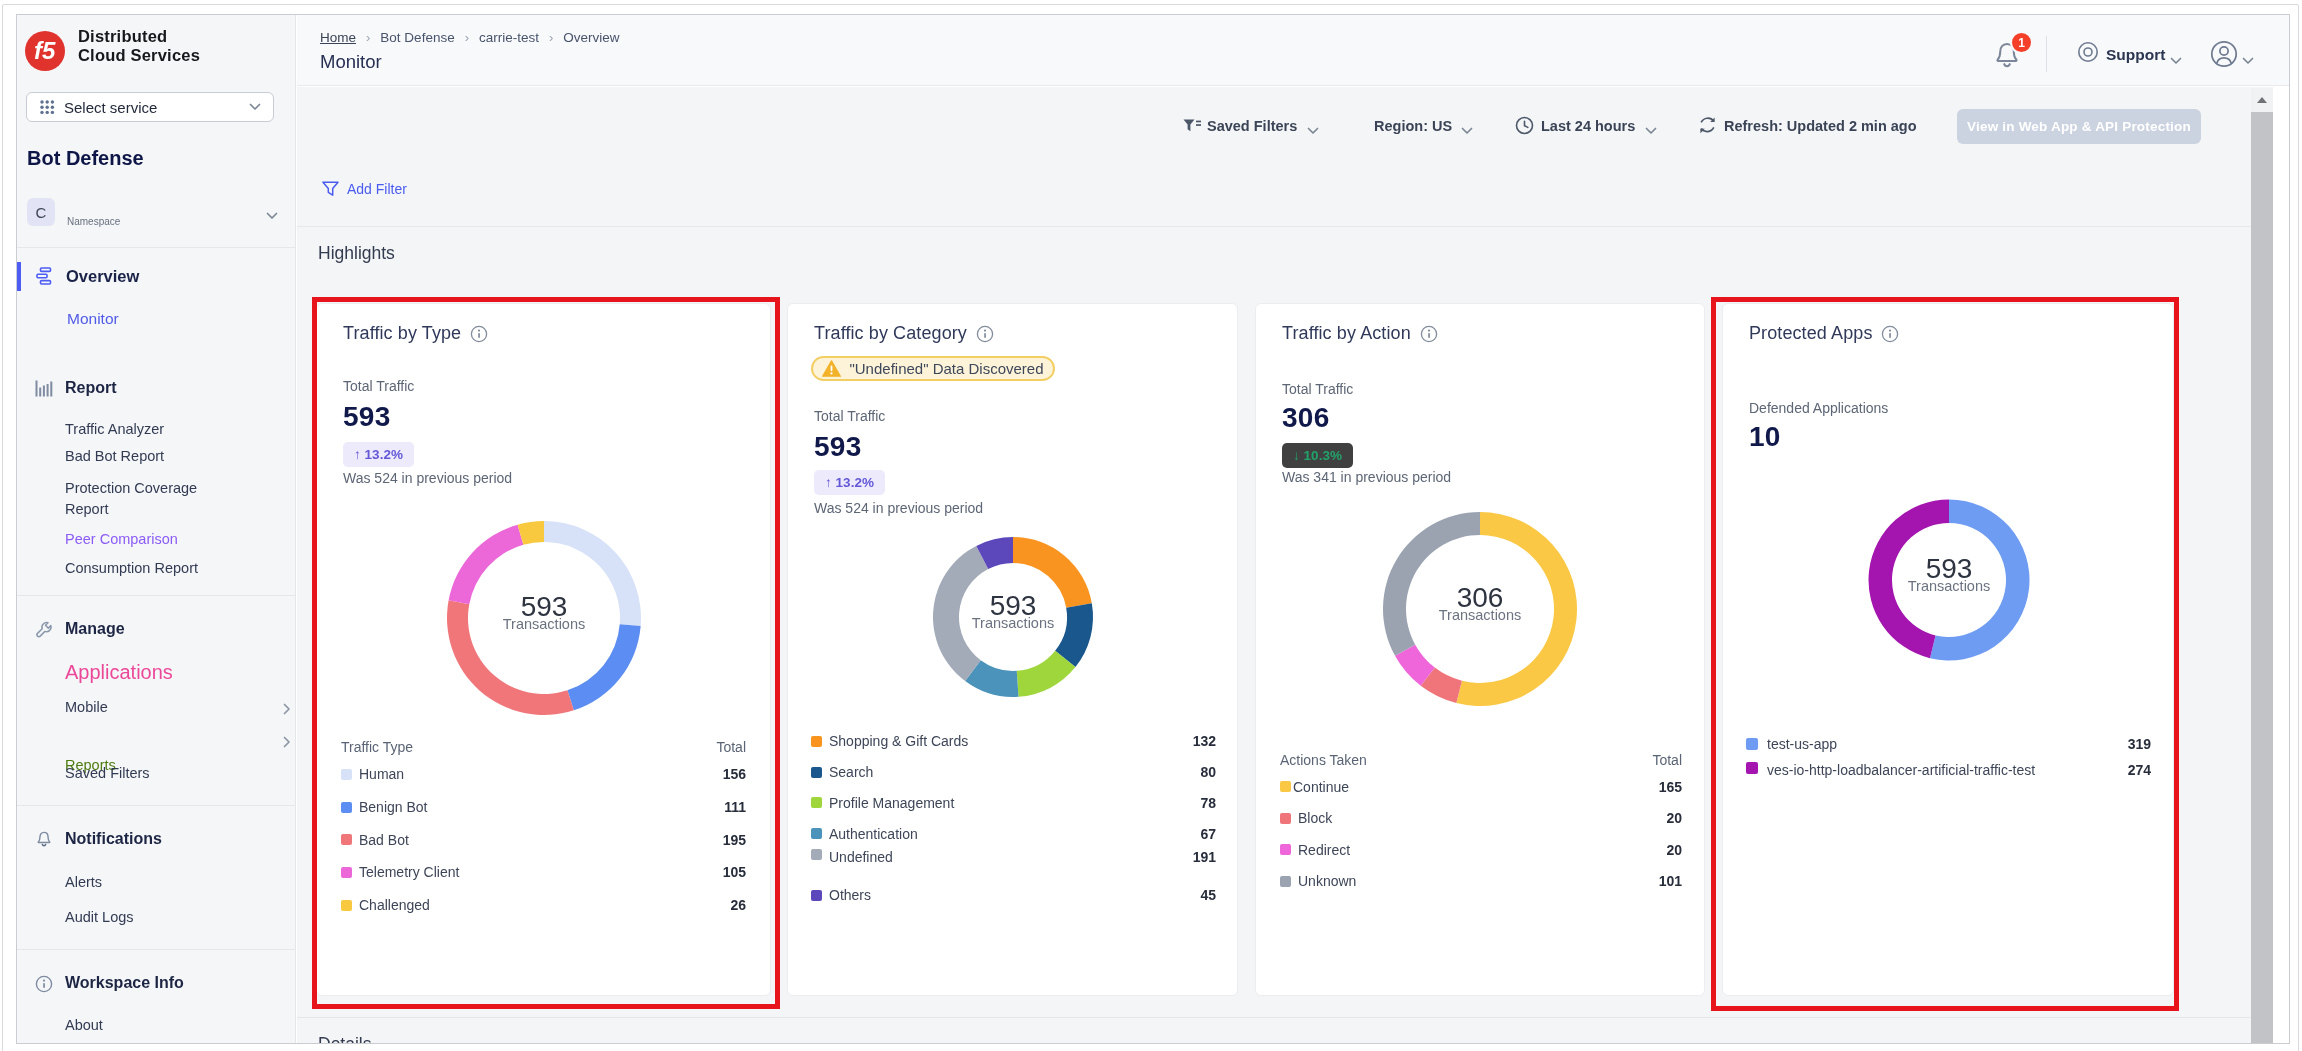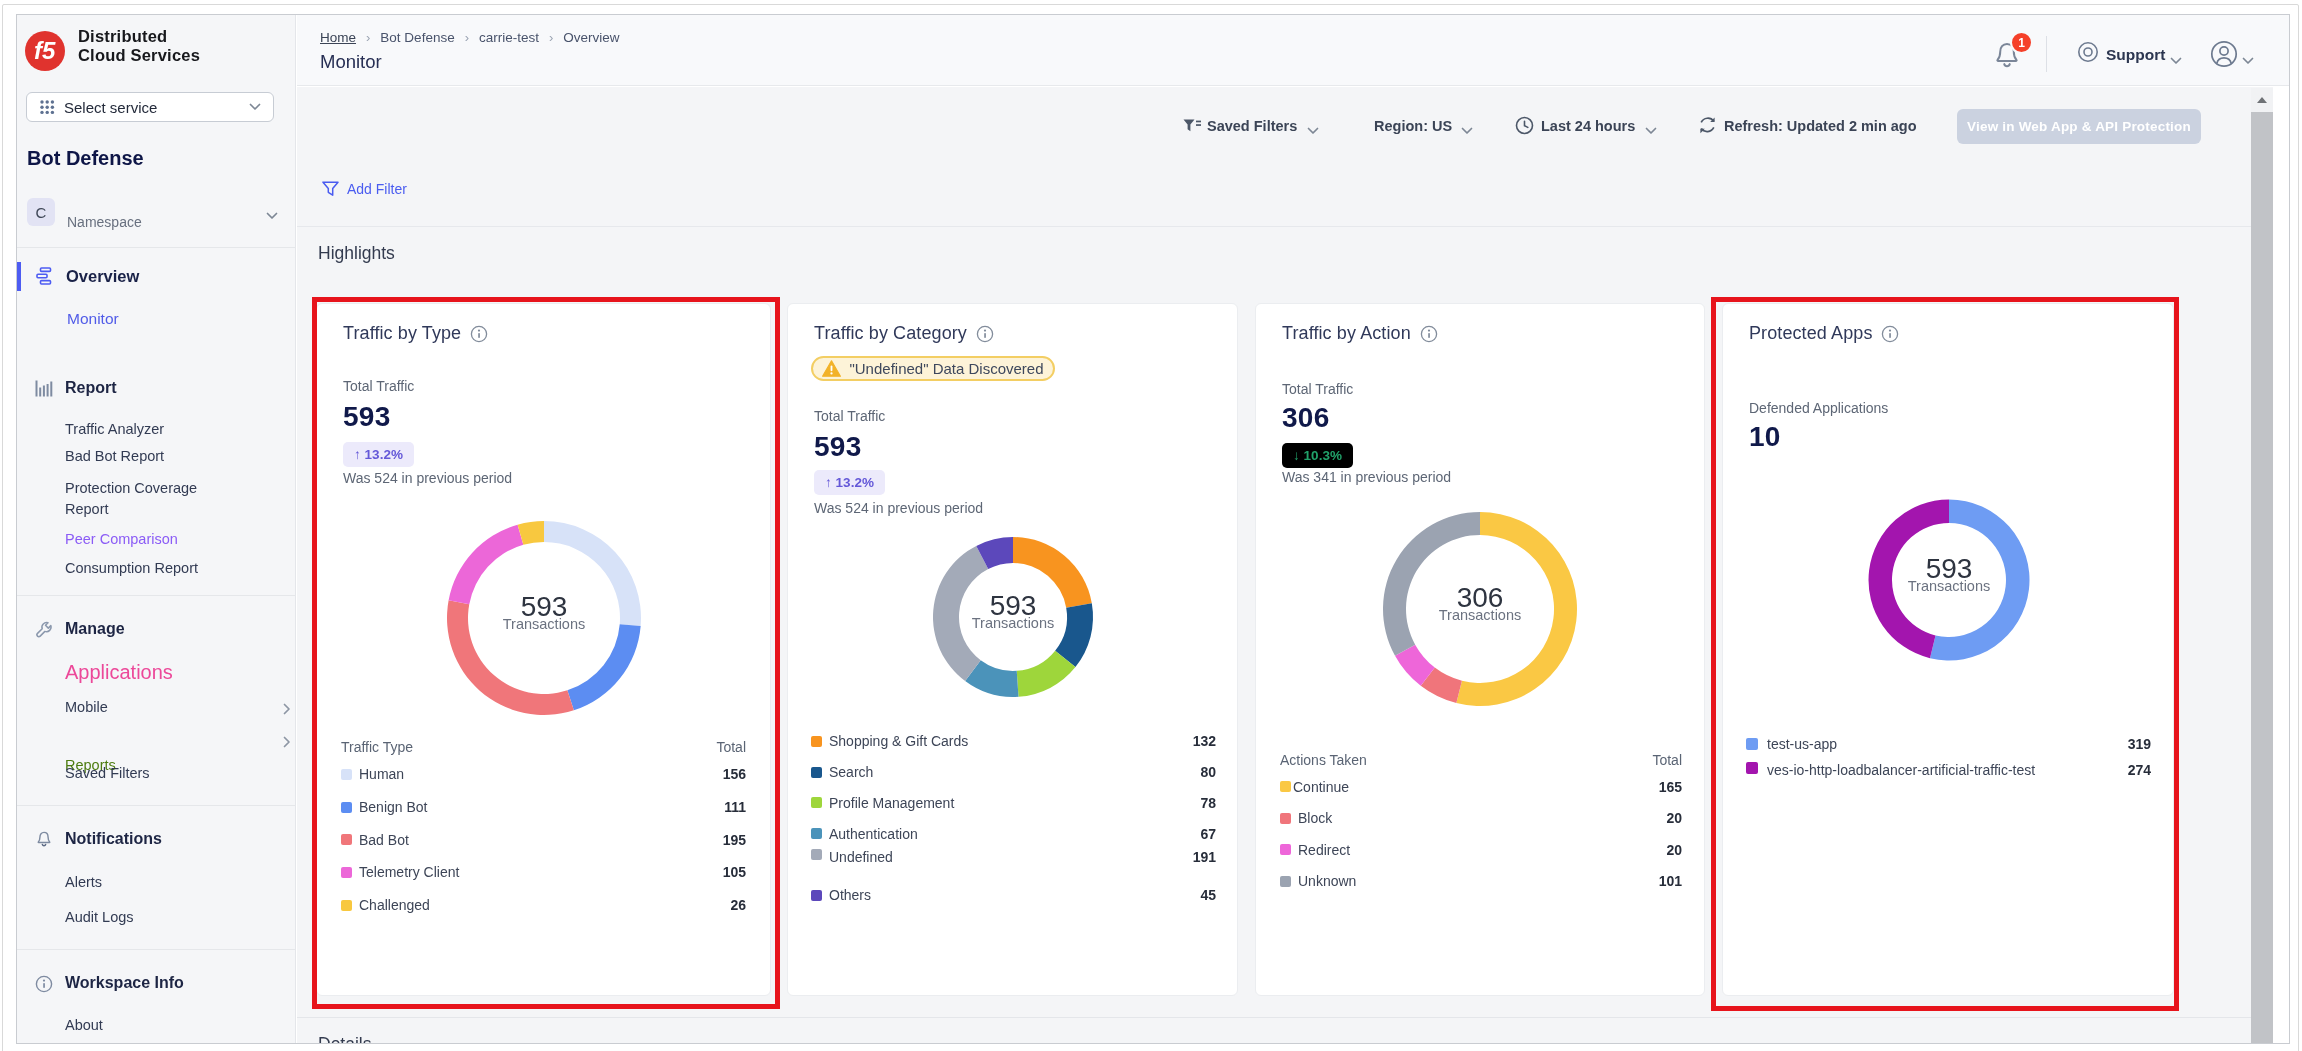--- a/index.html
+++ b/index.html
@@ -37,21 +37,21 @@
     </span>
     <span style="margin-left:9px;font-size:15px;color:#232a3a;">Select service</span>
     <span style="margin-left:auto;margin-right:12px;display:flex;">
       <svg width="12" height="8" viewBox="0 0 12 8">
         <path d="M1.5 1.5 L6 6 L10.5 1.5" fill="none" stroke="#7d8795" stroke-width="1.7" stroke-linecap="round" stroke-linejoin="round"></path>
       </svg>
     </span>
   </div>
 <div class="a" style="left:27px;top:147px;font-size:20px;font-weight:bold;color:#0e1647;">Bot Defense</div>
 <div class="a" style="left:27px;top:198px;width:28px;height:28px;background:#e2e3f4;border-radius:6px;display:flex;align-items:center;justify-content:center;font-size:15px;color:#3f4757;">C</div>
-<div class="a" style="left:67px;top:213px;font-size:14px;font-weight:400;color:#68707f;line-height:18px;">Namespace</div>
+<div class="a" style="left:67px;top:213px;font-size:10px;font-weight:400;color:#68707f;line-height:18px;">Namespace</div>
 <div class="a" style="left:266px;top:206px;"><svg width="12" height="8" viewBox="0 0 12 8">
       <path d="M1.5 1.5 L6 6 L10.5 1.5" fill="none" stroke="#7d8795" stroke-width="1.7" stroke-linecap="round" stroke-linejoin="round"></path>
     </svg></div>
 <div class="a" style="left:17px;top:247px;width:279px;height:1px;background:#e5e7ea"></div>
 <div class="a" style="left:17px;top:262px;width:4px;height:29px;background:#4d5cf2"></div>
 <div class="a" style="left:36px;top:267px;"><svg width="19" height="18" viewBox="0 0 19 18">
       <rect x="4.5" y="1" width="10" height="3.4" rx="1" fill="none" stroke="#4d5cf2" stroke-width="1.6"></rect>
       <rect x="1" y="7.3" width="10" height="3.4" rx="1" fill="none" stroke="#4d5cf2" stroke-width="1.6"></rect>
       <rect x="4.5" y="13.6" width="10" height="3.4" rx="1" fill="none" stroke="#4d5cf2" stroke-width="1.6"></rect>
     </svg></div>
@@ -297,21 +297,21 @@
       <span style="margin-left:9px;display:flex;">
         <svg width="18" height="18" viewBox="0 0 18 18" style="vertical-align:-3px">
           <circle cx="9" cy="9" r="7.6" fill="none" stroke="#828c9b" stroke-width="1.3"></circle>
           <rect x="8.2" y="8" width="1.7" height="5" rx="0.8" fill="#828c9b"></rect>
           <circle cx="9" cy="5.6" r="1.1" fill="#828c9b"></circle>
         </svg>
       </span>
     </div>
     <div class="a gry" style="left:26px;top:77px;">Total Traffic</div>
     <div class="a big" style="left:26px;top:97px;">306</div>
-    <div class="badge" style="left:26px;top:139px;width:71px;background:#000000;color:#21a26a;">↓&nbsp;10.3%</div>
+    <div class="badge" style="left:26px;top:139px;width:71px;background:#404040;color:#21a26a;">↓&nbsp;10.3%</div>
     <div class="a gry" style="left:26px;top:165px;">Was 341 in previous period</div>
     <div class="a" style="left:124px;top:205px;"><svg width="200" height="200" viewBox="0 0 200 200">
         <path d="M100.00 3.00 A97 97 0 1 1 76.34 194.07 L81.95 171.76 A74 74 0 1 0 100.00 26.00 Z" fill="#fac844"></path>
         <path d="M76.34 194.07 A97 97 0 0 1 40.75 176.80 L54.80 158.59 A74 74 0 0 0 81.95 171.76 Z" fill="#f0757b"></path>
         <path d="M40.75 176.80 A97 97 0 0 1 15.02 146.77 L35.17 135.68 A74 74 0 0 0 54.80 158.59 Z" fill="#ee66d9"></path>
         <path d="M15.02 146.77 A97 97 0 0 1 100.00 3.00 L100.00 26.00 A74 74 0 0 0 35.17 135.68 Z" fill="#9ba3b1"></path>
         <text x="100" y="98" text-anchor="middle" font-size="28" fill="#2e3440" font-family="Liberation Sans, sans-serif">306</text>
         <text x="100" y="110.5" text-anchor="middle" font-size="14.5" fill="#6b7280" font-family="Liberation Sans, sans-serif">Transactions</text>
       </svg></div>
     <div class="a" style="left:24px;top:448px;width:402px;display:flex;font-size:14px;color:#5a6474;">

